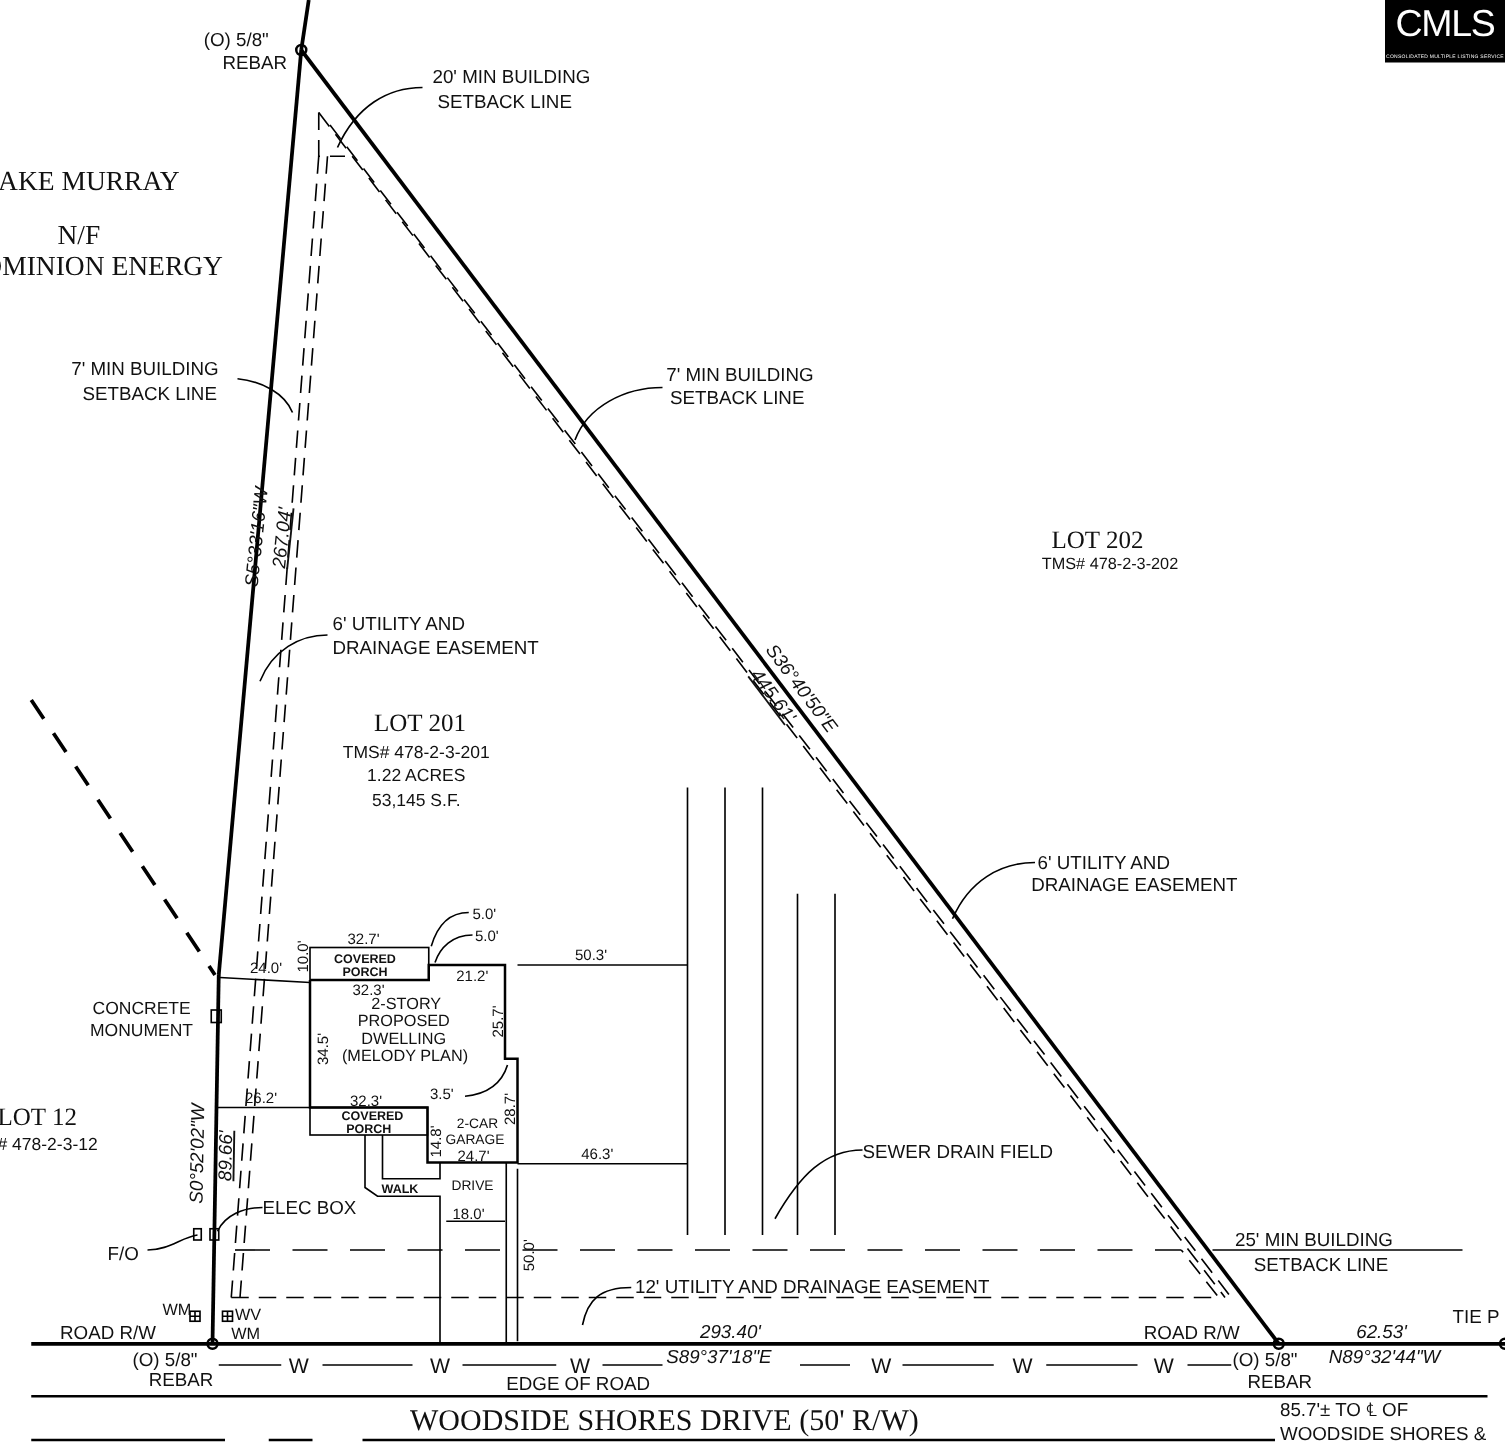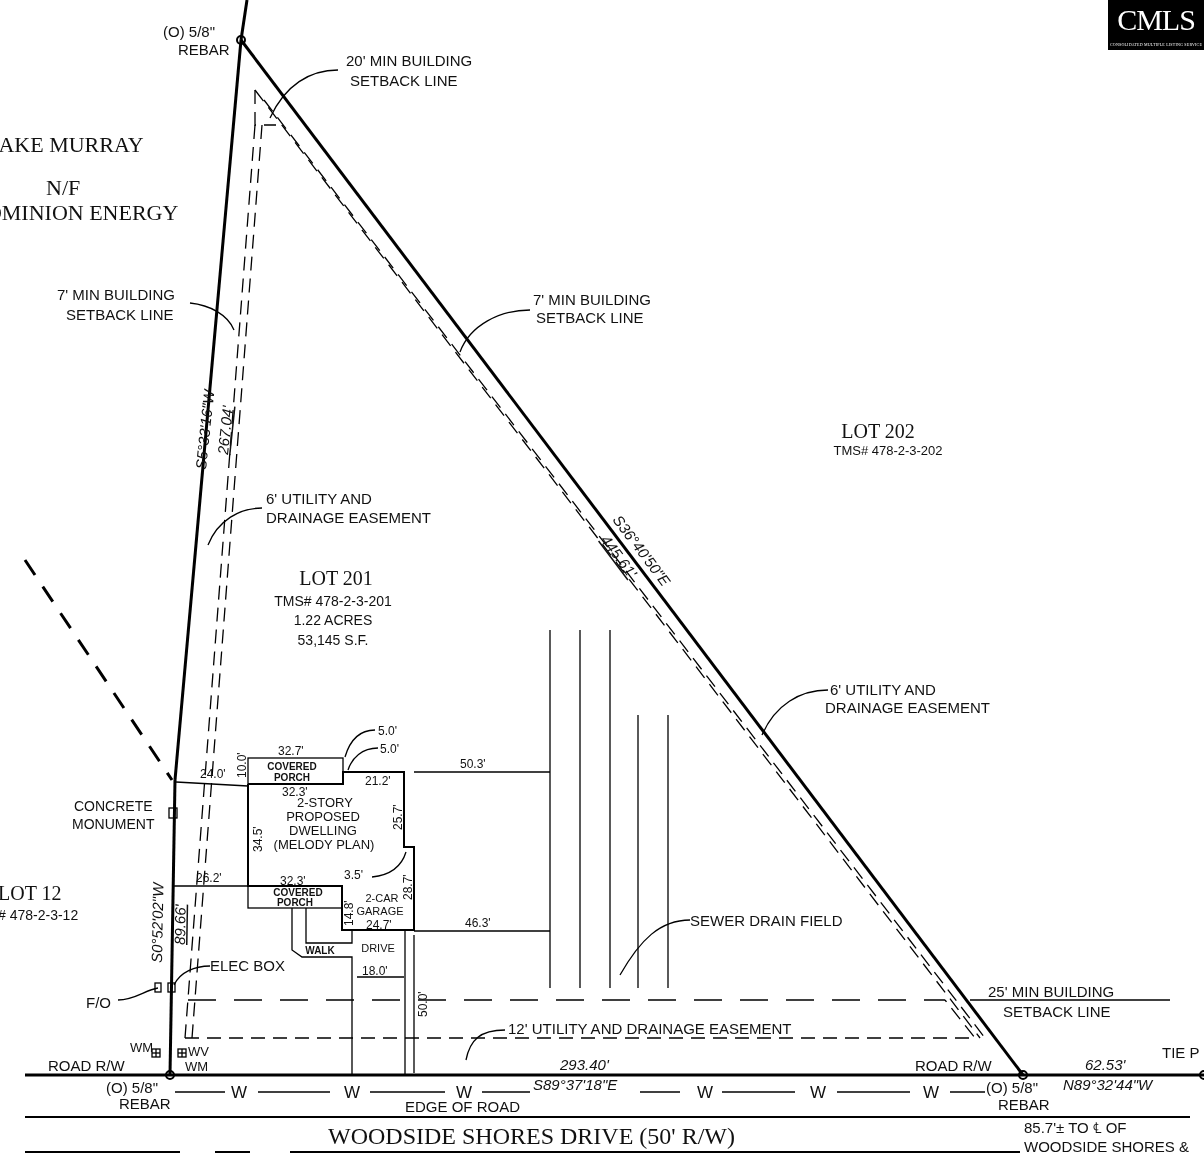--- a/index.html
+++ b/index.html
@@ -9,21 +9,21 @@
     .thick { stroke-width: 3; }
     .med { stroke-width: 2; }
     .thin { stroke-width: 1.3; }
     .dash { stroke-dasharray: 14 8; }
     .dashlong { stroke-dasharray: 28 18; }
     .dashbig { stroke-dasharray: 18 14; stroke-width: 3; }
     text { fill: #111; }
     .sans { font-family: "Liberation Sans", sans-serif; }
     .serif { font-family: "Liberation Serif", serif; }
     .logo { position: absolute; right: 0; top: 0; width: 96px; height: 50px; background: #000; color: #fff;
-            font-family: Liberation Serif, serif; font-size: 30px; letter-spacing: -1px; line-height: 40px; text-align: center; }
+            font-family: Liberation Sans, sans-serif; font-size: 30px; letter-spacing: -1px; line-height: 40px; text-align: center; }
     .logo .sub { position: absolute; left: 0; right: 0; bottom: 3px; font-size: 4px; line-height: 5px; letter-spacing: 0.2px; }
   </style>
 </head>
 <body>
 
 <div class="logo">
   <span>CMLS</span>
   <div class="sub">CONSOLIDATED MULTIPLE LISTING SERVICE</div>
 </div>
 

